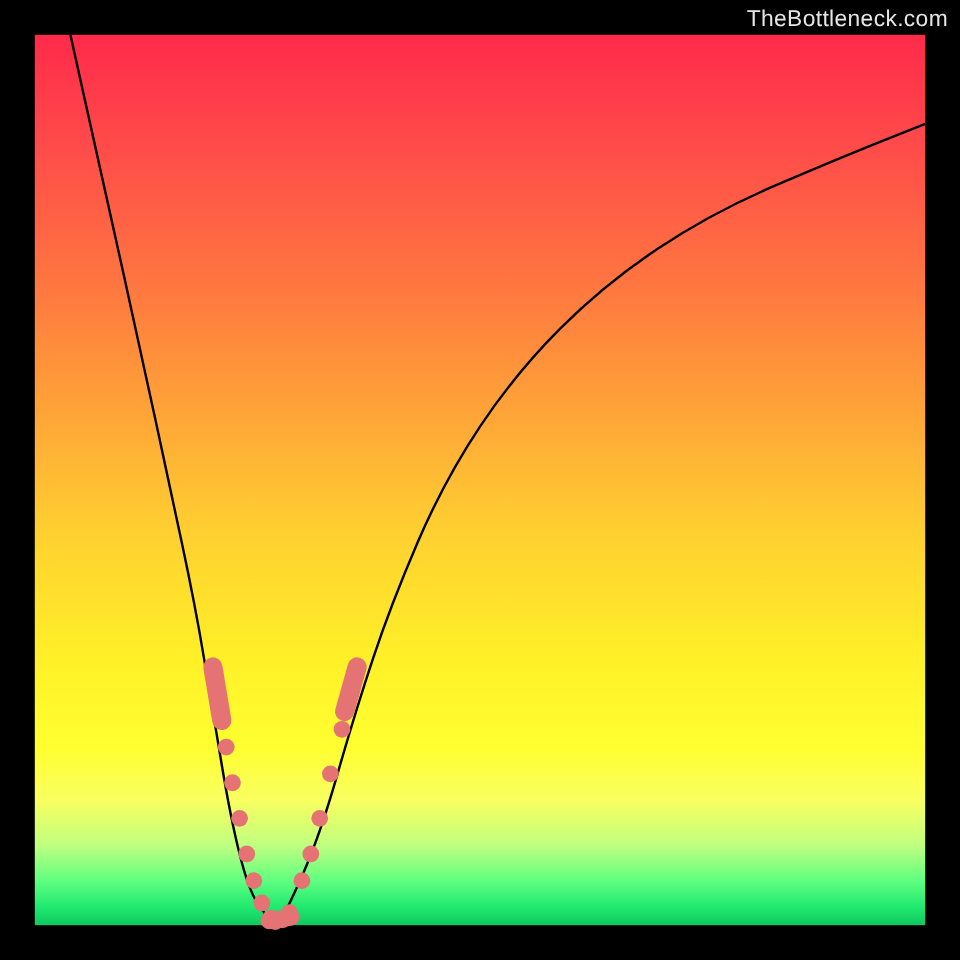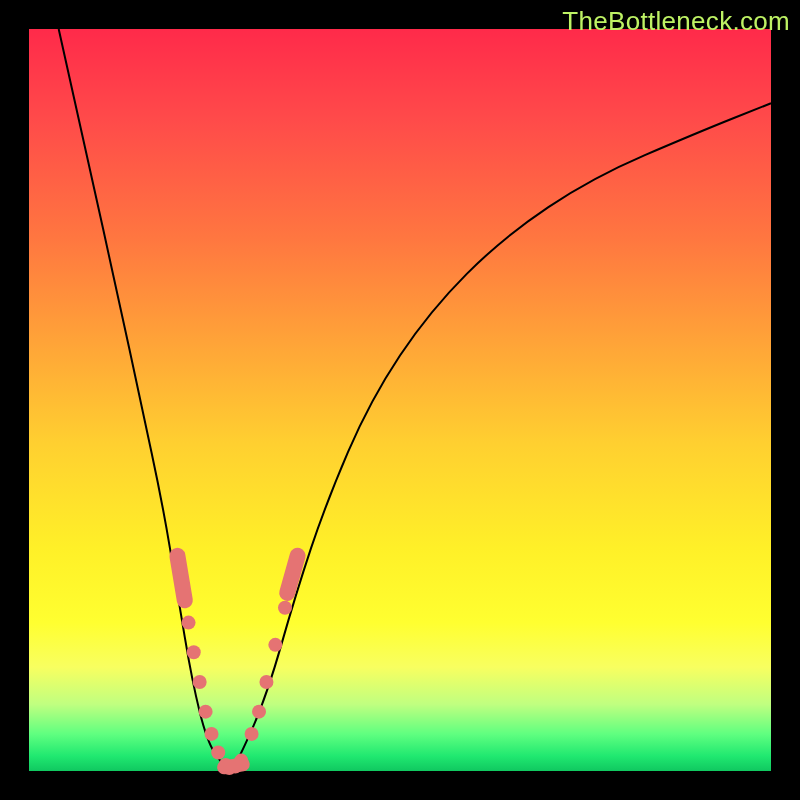--- a/index.html
+++ b/index.html
@@ -29,22 +29,22 @@
       #c0ff80 91%,
       #60ff80 95%,
       #20e870 98%,
       #10c860 100%
     );
   }
   .watermark {
     position: absolute;
     top: 6px;
     right: 10px;
-    color: #bef264;
-    font-size: 26px;
+    color: #e5e5e5;
+    font-size: 19px;
     font-weight: 500;
     letter-spacing: 0.3px;
     z-index: 10;
   }
   svg.curve {
     position: absolute;
     left: 0;
     top: 0;
     width: 742px;
     height: 742px;

